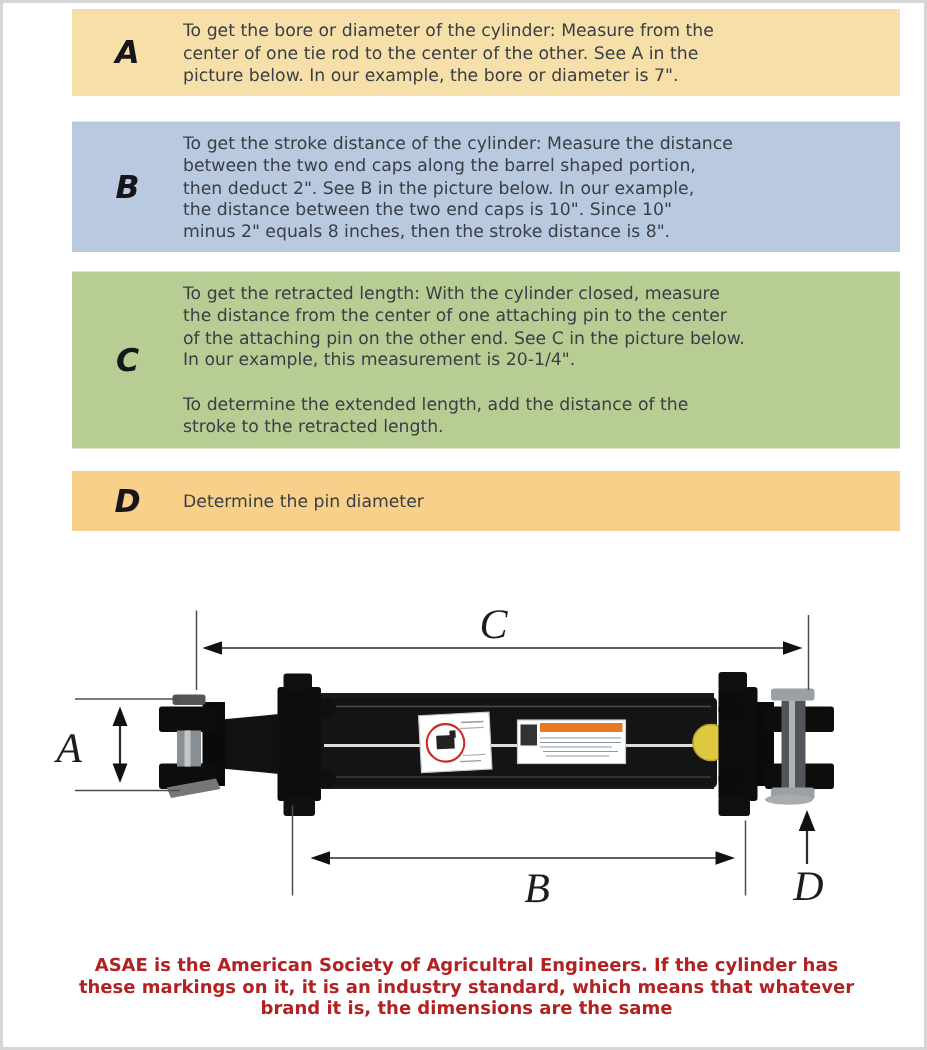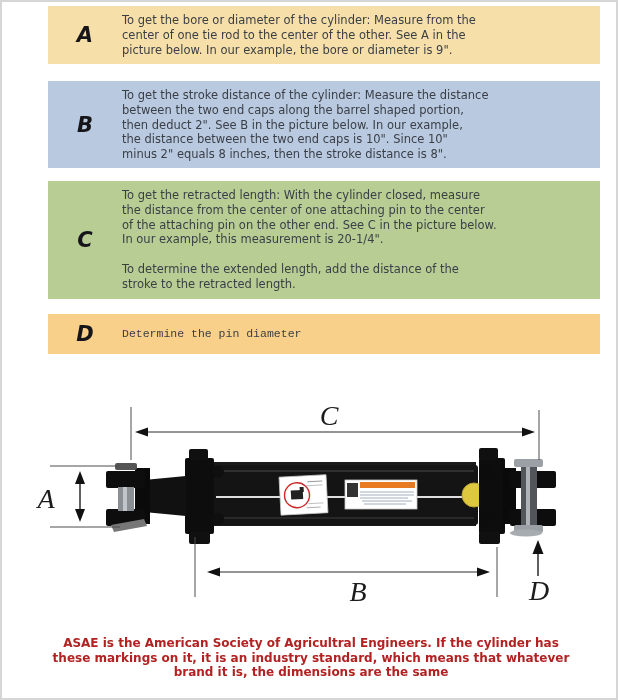--- a/index.html
+++ b/index.html
@@ -17,40 +17,40 @@
     font-family:"DejaVu Sans",sans-serif;
   }
   .step .text{
     flex:1 1 auto;padding:7px 10px 0 0;white-space:pre-line;
     font-size:11.5px;line-height:14.8px;color:#3a3f46;
   }
   .step.s0{top:4px;height:58px;}
   .step.s1{top:79px;height:87px;}
   .step.s2{top:179px;height:118px;}
   .step.s3{top:312px;height:40px;}
-  .step.s3 .text{padding-top:0;align-self:center;font-family:Liberation Mono, monospace;}
+  .step.s3 .text{padding-top:0;align-self:center;}
   .diagram{position:absolute;left:0;top:390px;width:618px;height:240px;}
   .dim-letter{
     font-family:"Liberation Serif",serif;font-style:italic;font-size:28px;fill:#1c1c1c;
   }
   .asae{
     position:absolute;left:0;top:634px;width:618px;text-align:center;
     font-weight:bold;font-size:12px;line-height:14.5px;white-space:pre-line;
   }
 </style>
 </head>
 <body>
 
 <div class="canvas">
 
   <section class="step s0" style="background-color: rgb(247, 223, 169);">
     <div class="letter">A</div>
     <div class="text">To get the bore or diameter of the cylinder: Measure from the
 center of one tie rod to the center of the other. See A in the
-picture below. In our example, the bore or diameter is 9".</div>
+picture below. In our example, the bore or diameter is 7".</div>
   </section>
 
   <section class="step s1" style="background-color: rgb(185, 201, 224);">
     <div class="letter">B</div>
     <div class="text">To get the stroke distance of the cylinder: Measure the distance
 between the two end caps along the barrel shaped portion,
 then deduct 2". See B in the picture below. In our example,
 the distance between the two end caps is 10". Since 10"
 minus 2" equals 8 inches, then the stroke distance is 8".</div>
   </section>

